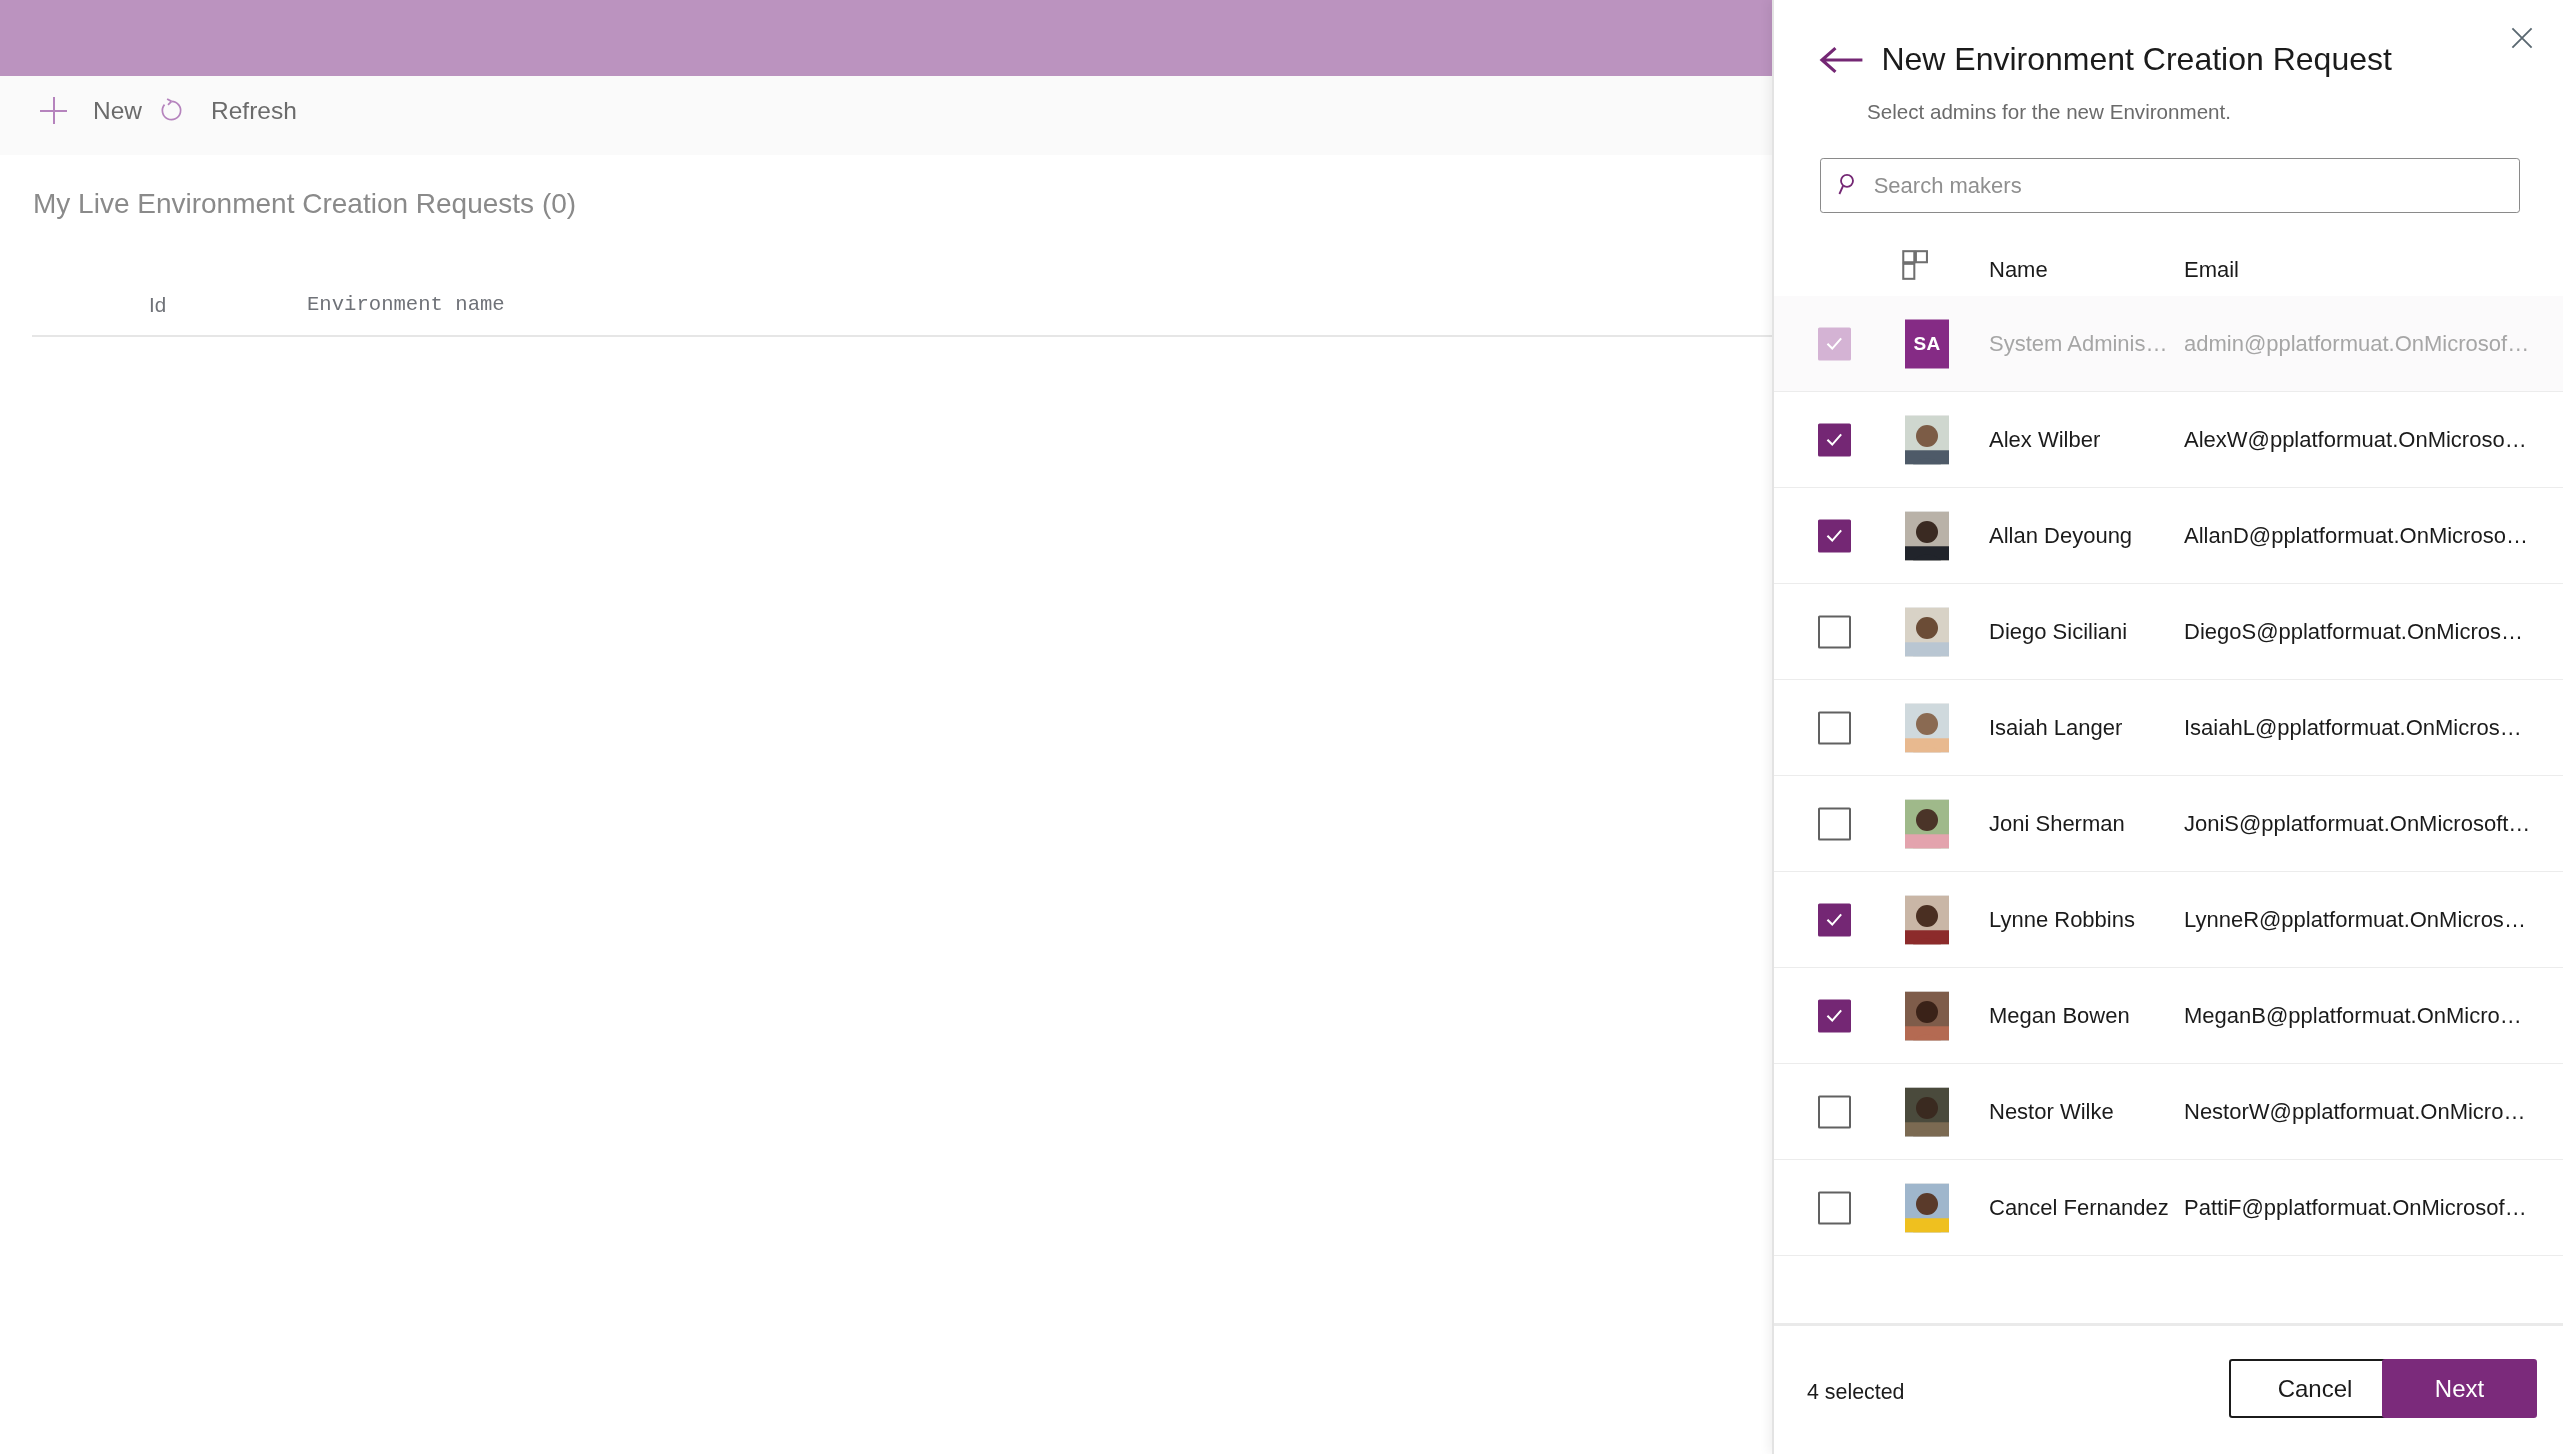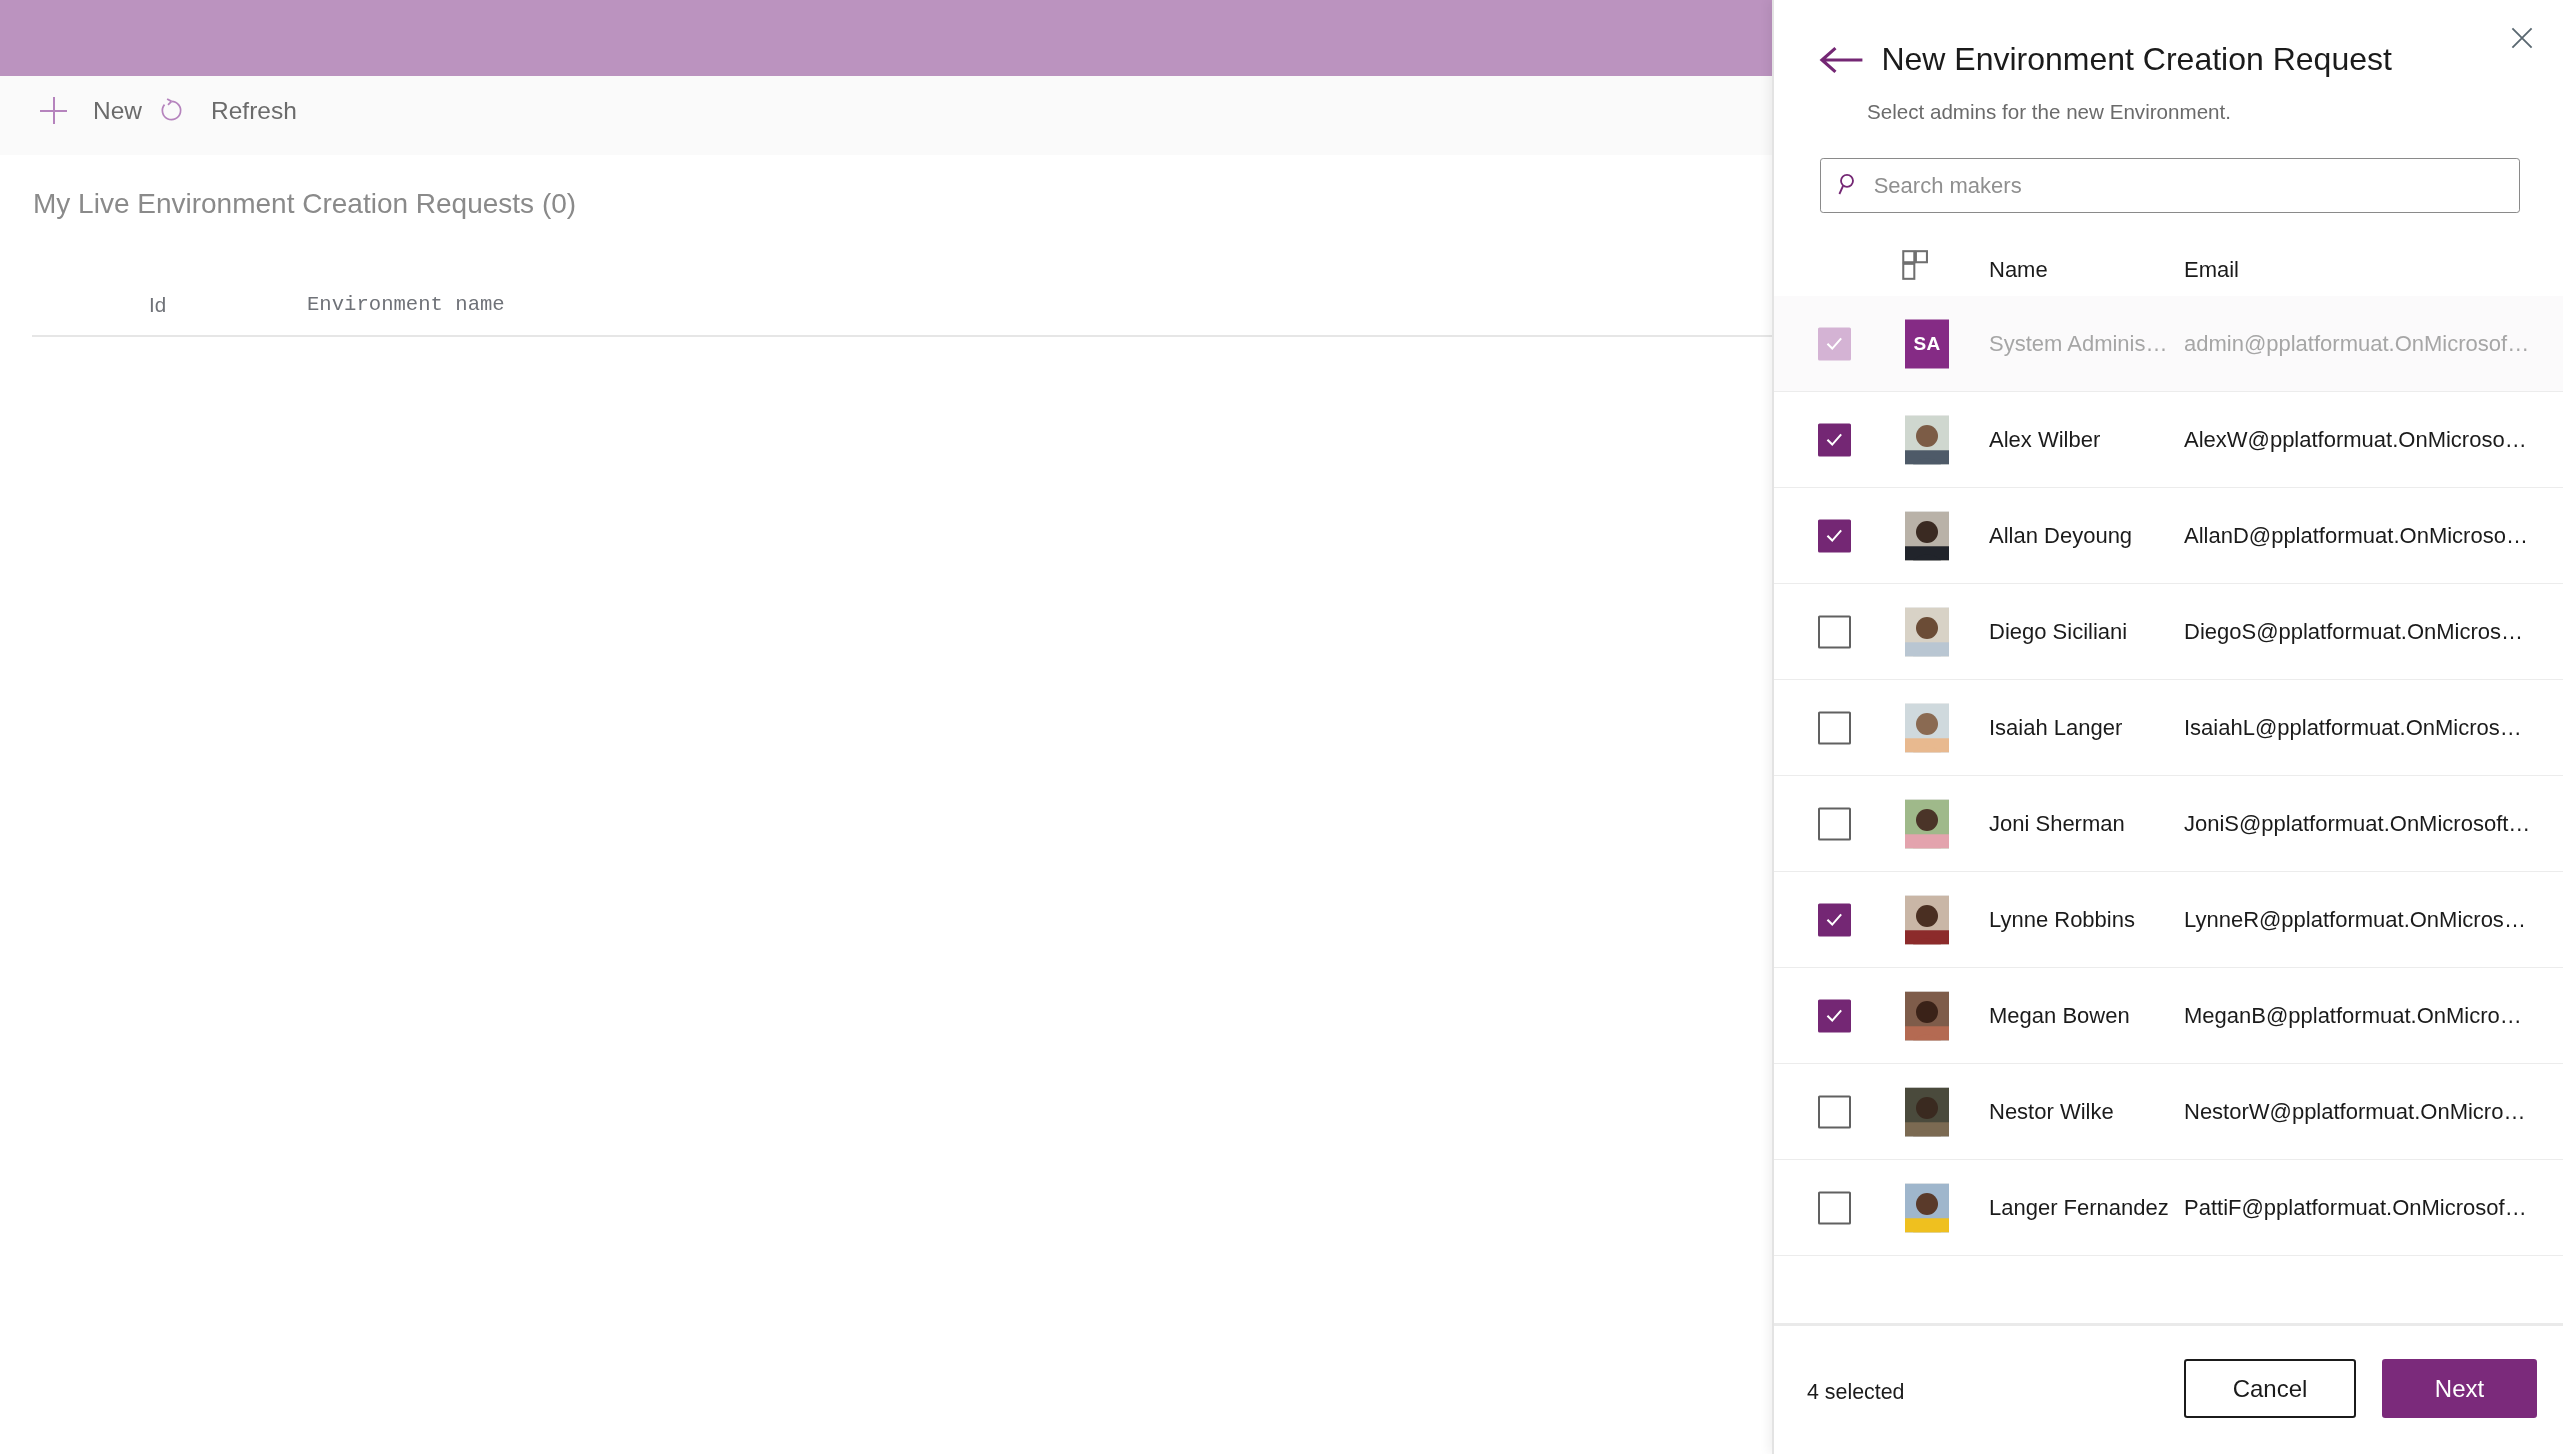--- a/index.html
+++ b/index.html
@@ -184,21 +184,21 @@
   .btn {
     position: absolute; top: 1359px;
     height: 59px;
     border-radius: 3.2px;
     font-family: "Liberation Sans", sans-serif;
     font-size: 24px;
     display: flex; align-items: center; justify-content: center;
     cursor: pointer;
   }
   .btn-cancel {
-    left: 410px; width: 172px;
+    left: 455px; width: 172px;
     background: #ffffff; border: 2.4px solid #1b1b1b; color: #1b1b1b;
   }
   .btn-next {
     left: 608px; width: 155px;
     background: #7b2a7b; border: 2.4px solid #7b2a7b; color: #ffffff;
   }
 </style>
 </head>
 <body>
 
@@ -406,21 +406,21 @@
         <div class="row">
           <div class="cb"></div>
           <div class="avatar">
             <svg viewBox="0 0 56 62" preserveAspectRatio="none">
               <rect width="56" height="62" fill="#9fb6cc"></rect>
               <rect y="44" width="56" height="18" fill="#efc01f"></rect>
               <circle cx="28" cy="26" r="14" fill="#5a3a2a"></circle>
               <path d="M10 62 q18 -16 36 0 z" fill="#efc01f"></path>
             </svg>
           </div>
-          <div class="r-name">Langer Fernandez</div>
+          <div class="r-name">Cancel Fernandez</div>
           <div class="r-email">PattiF@pplatformuat.OnMicrosoft.com</div>
         </div>
       </div>
 
     <div class="panel-footer-sep"></div>
     <div class="selected-count">4 selected</div>
     <div class="btn btn-cancel">Cancel</div>
     <div class="btn btn-next">Next</div>
   </div>
 </div>

